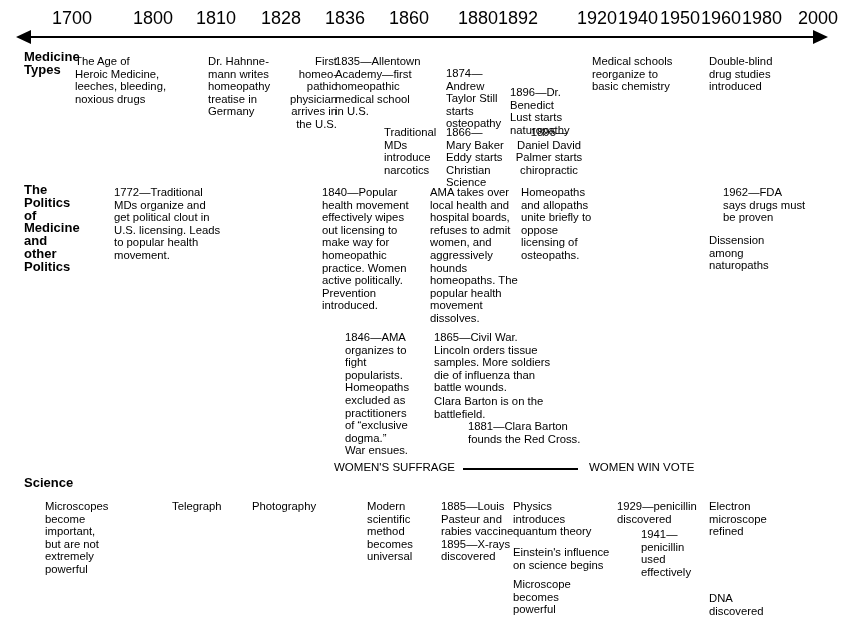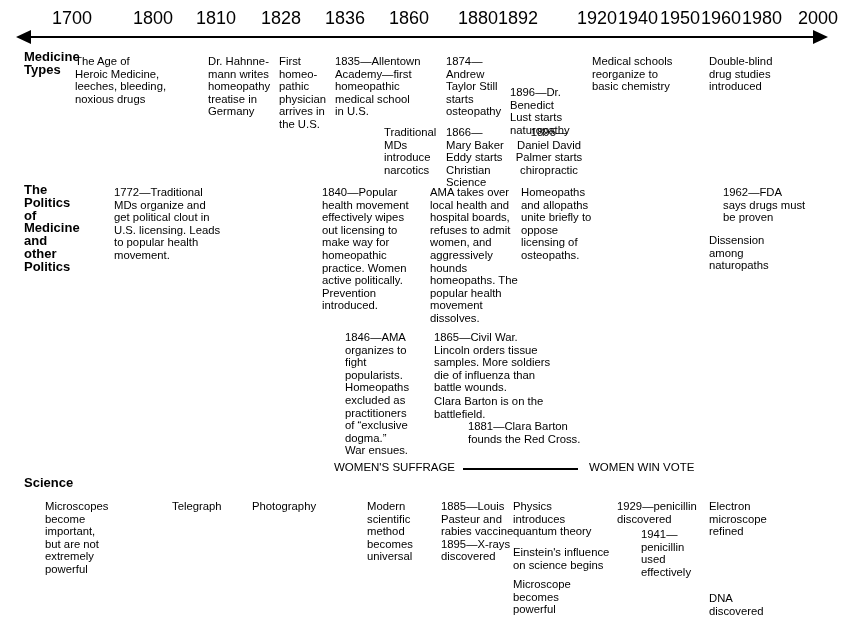--- a/index.html
+++ b/index.html
@@ -111,32 +111,32 @@
   <div id="entries-medicine">
       <div class="entry" style="left: 75px; top: 55px; width: 130px;">The Age of
 Heroic Medicine,
 leeches, bleeding,
 noxious drugs</div>
       <div class="entry" style="left: 208px; top: 55px; width: 70px;">Dr. Hahnne-
 mann writes
 homeopathy
 treatise in
 Germany</div>
-      <div class="entry" style="left: 279px; top: 55px; width: 58px;">First
+      <div class="entry" style="left: 279px; top: 55px; width: 58px; text-align: right;">First
 homeo-
 pathic
 physician
 arrives in
 the U.S.</div>
       <div class="entry" style="left: 335px; top: 55px; width: 100px;">1835—Allentown
 Academy—first
 homeopathic
 medical school
 in U.S.</div>
-      <div class="entry" style="left: 446px; top: 55px; width: 62px;">1874—
+      <div class="entry" style="left: 446px; top: 67px; width: 62px;">1874—
 Andrew
 Taylor Still
 starts
 osteopathy</div>
       <div class="entry" style="left: 510px; top: 55px; width: 70px; margin-top: 31px;">1896—Dr.
 Benedict
 Lust starts
 naturopathy</div>
       <div class="entry" style="left: 592px; top: 55px; width: 100px;">Medical schools
 reorganize to

